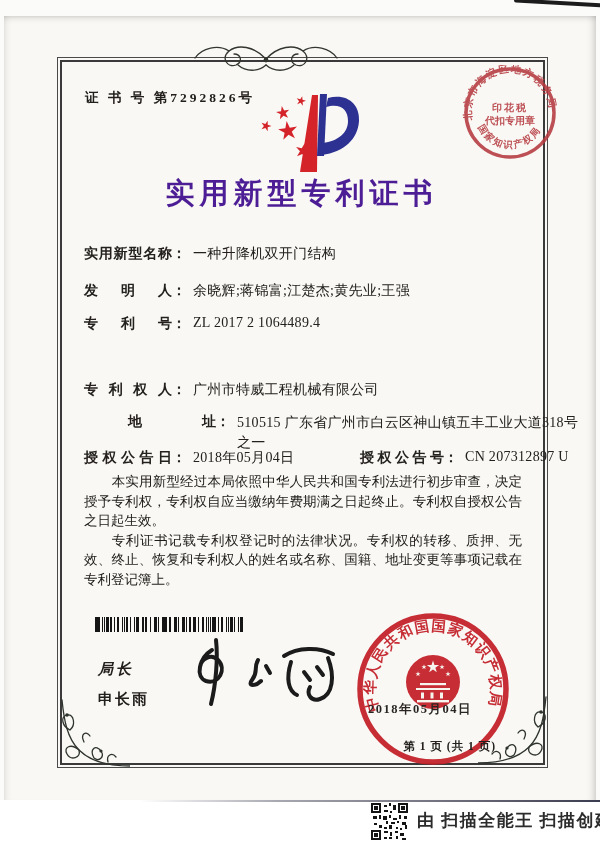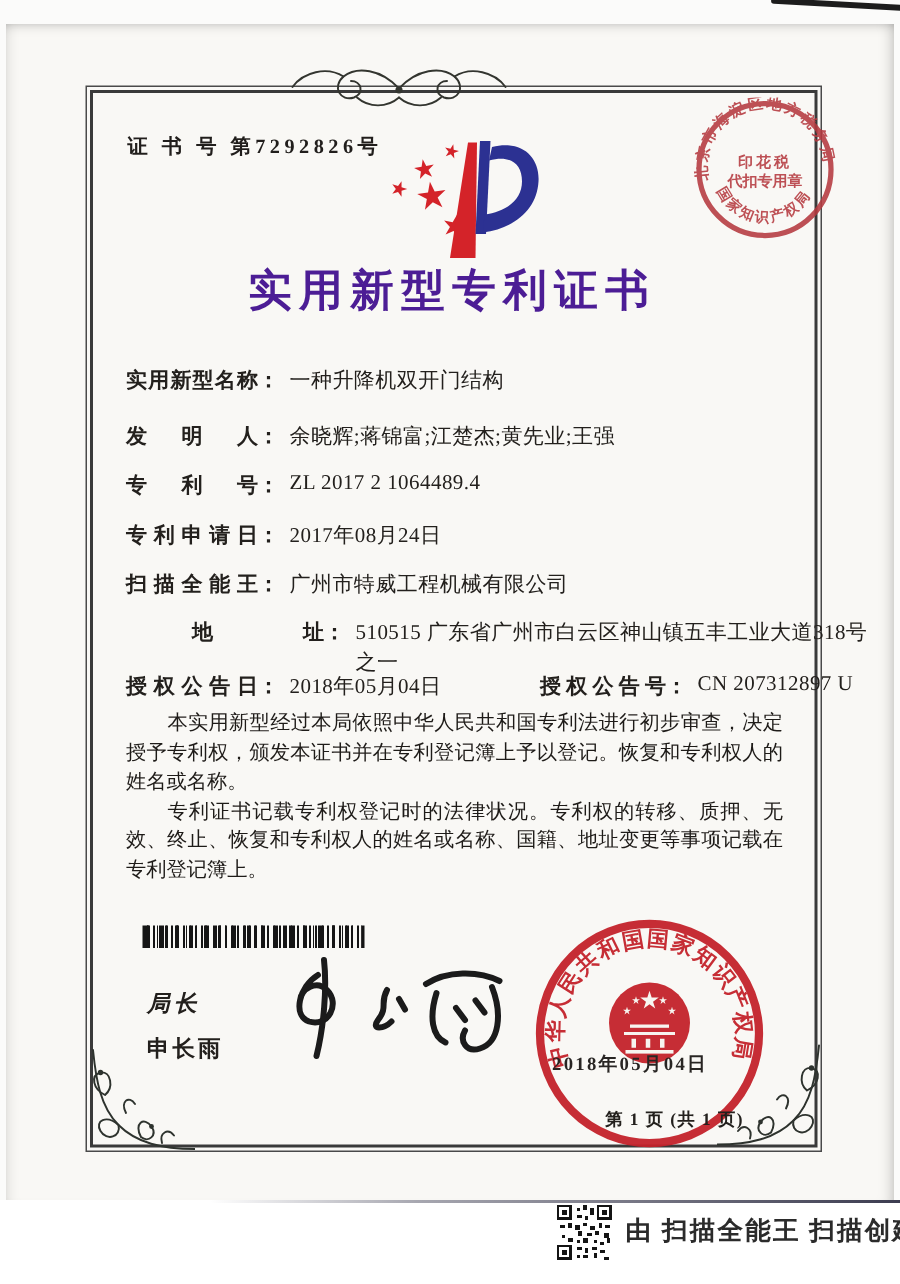--- a/index.html
+++ b/index.html
@@ -122,38 +122,35 @@
 
   <div class="frow" style="top:245px;">
     <span class="flabel">实用新型名称</span><span class="fcolon">：</span><span class="fvalue">一种升降机双开门结构</span>
   </div>
   <div class="frow" style="top:282px;">
     <span class="flabel">发明人</span><span class="fcolon">：</span><span class="fvalue">余晓辉;蒋锦富;江楚杰;黄先业;王强</span>
   </div>
   <div class="frow" style="top:315px;">
     <span class="flabel">专利号</span><span class="fcolon">：</span><span class="fvalue">ZL 2017 2 1064489.4</span>
   </div>
-  <div class="frow" style="top:348px;">
-    <span class="flabel">专利申请日</span><span class="fcolon">：</span><span class="fvalue">2017年08月24日</span>
-  </div>
   <div class="frow" style="top:381px;">
-    <span class="flabel">扫描全能王</span><span class="fcolon">：</span><span class="fvalue">广州市特威工程机械有限公司</span>
+    <span class="flabel">专利权人</span><span class="fcolon">：</span><span class="fvalue">广州市特威工程机械有限公司</span>
   </div>
   <div class="frow frow-wrap" style="top:413px;">
     <span class="flabel">地址</span><span class="fcolon">：</span><span class="fvalue">510515 广东省广州市白云区神山镇五丰工业大道318号之一</span>
   </div>
   <div class="frow" style="top:449px;">
     <span class="flabel">授权公告日</span><span class="fcolon">：</span><span class="fvalue">2018年05月04日</span>
   </div>
   <div class="frow" style="top:449px;left:360px;">
     <span class="flabel" style="width:84px;">授权公告号</span><span class="fcolon">：</span><span class="fvalue">CN 207312897 U</span>
   </div>
 
   <div class="paras">
-    <p>本实用新型经过本局依照中华人民共和国专利法进行初步审查，决定授予专利权，颁发本证书并在专利登记簿上予以登记。恢复和专利权人的姓名或名称。</p>
+    <p>本实用新型经过本局依照中华人民共和国专利法进行初步审查，决定授予专利权，专利权自应当缴纳年费期满之日起终止。专利权自授权公告之日起生效。</p>
     <p>专利证书记载专利权登记时的法律状况。专利权的转移、质押、无效、终止、恢复和专利权人的姓名或名称、国籍、地址变更等事项记载在专利登记簿上。</p>
   </div>
 
   <div class="barcode"></div>
 
   <div class="director-title">局长</div>
   <div class="director-name">申长雨</div>
 
   <svg class="signature" width="170" height="85" viewBox="0 0 170 85">
     <g stroke="#1b1b1b" stroke-width="4" fill="none" stroke-linecap="round" stroke-linejoin="round">

